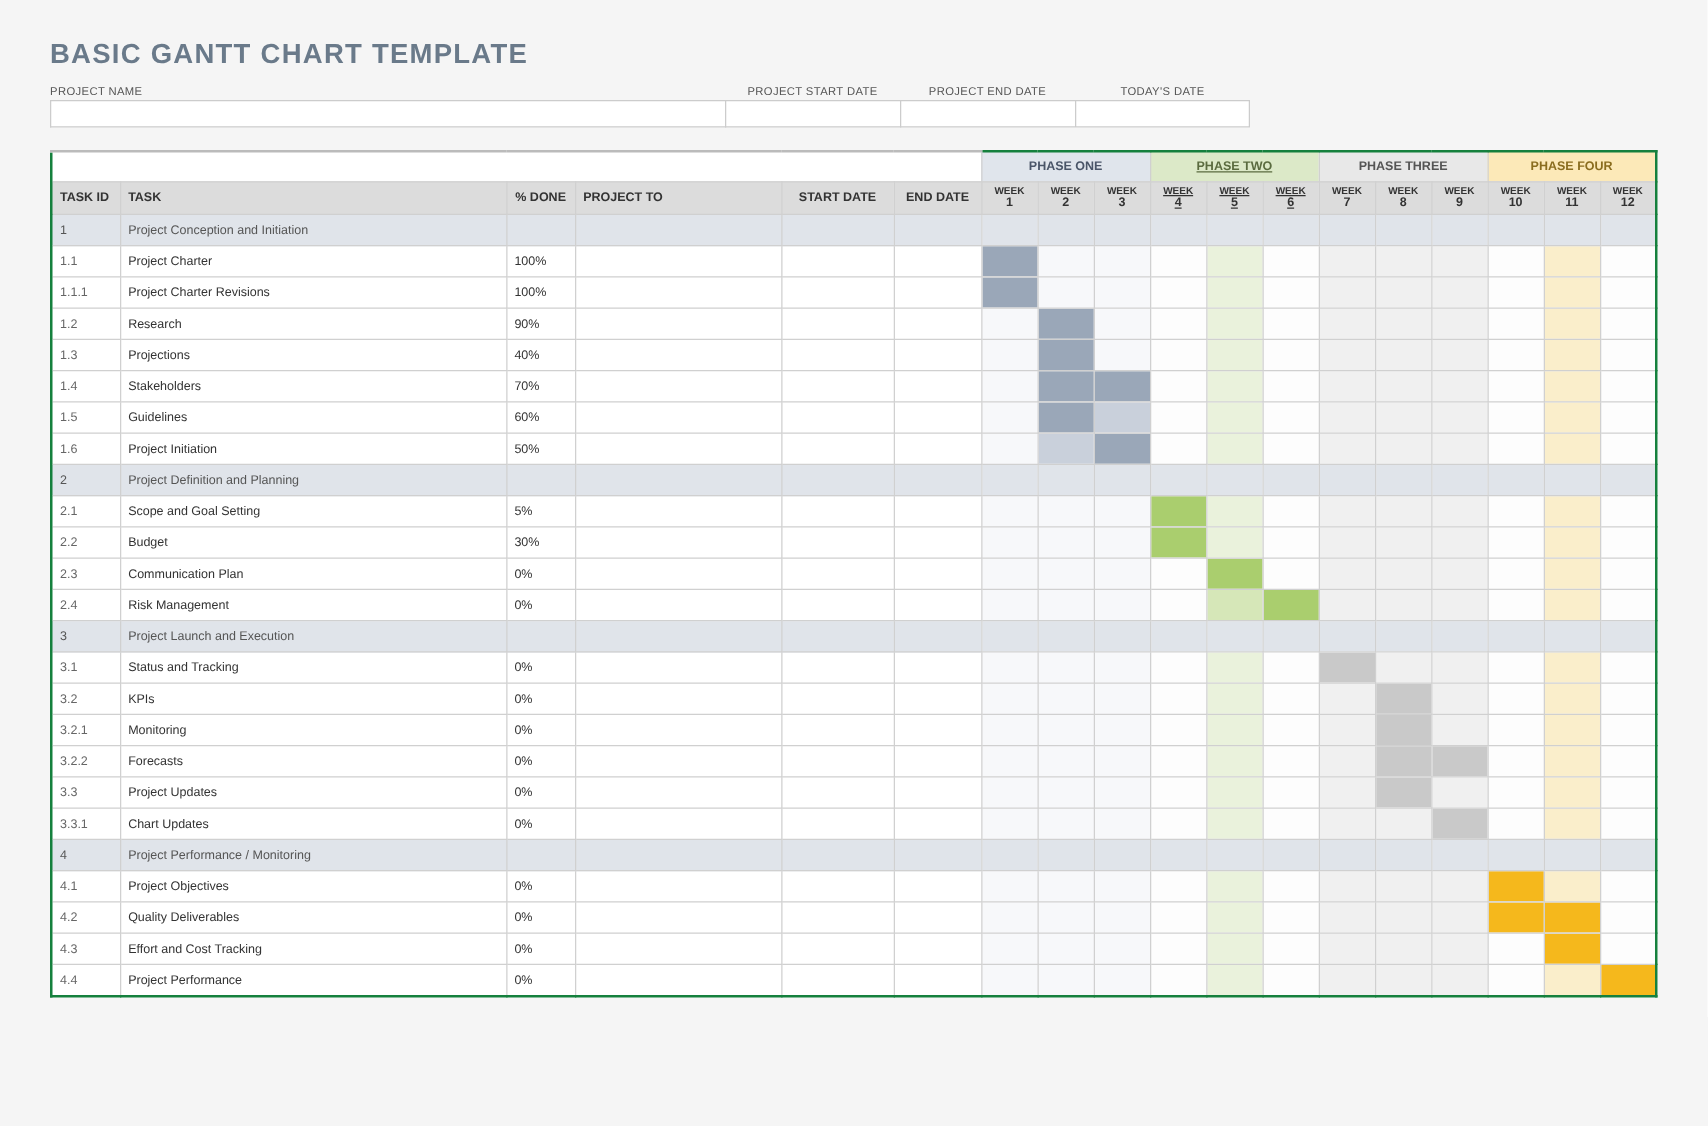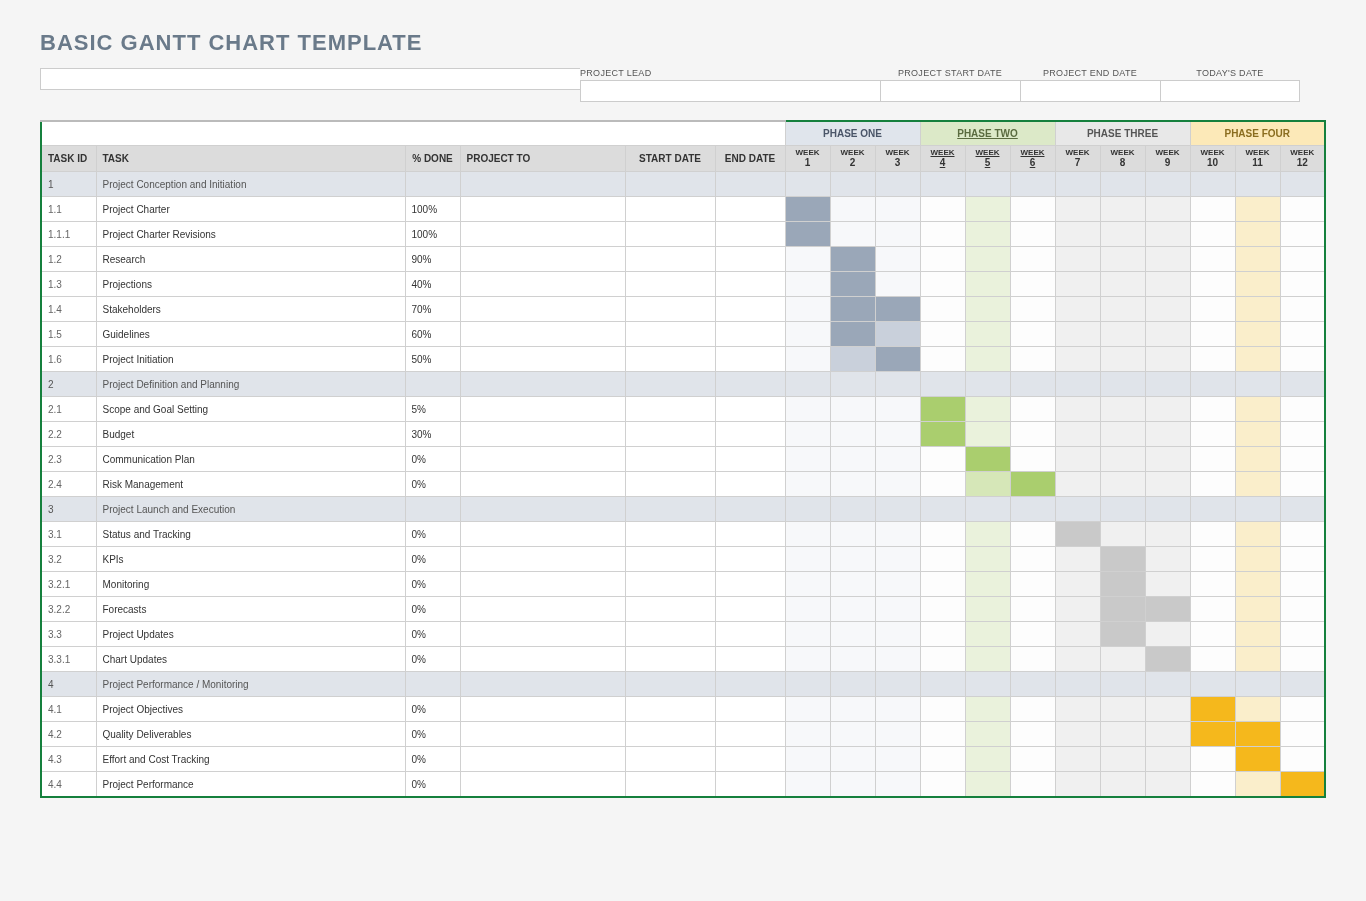--- a/index.html
+++ b/index.html
@@ -99,24 +99,21 @@
   .bar-gray { background:#c9c9c9 !important; }
   .bar-orange { background:#f5b81c !important; }
 </style>
 </head>
 <body>
 
 <div class="title">BASIC GANTT CHART TEMPLATE</div>
 
 <div class="meta-row">
   <div class="meta-field name">
-    <input class="meta-input" value="" style="">
-  </div>
-  <div class="meta-field lead">
-    <span class="meta-label">PROJECT LEAD</span>
+    <span class="meta-label">PROJECT NAME</span>
     <input class="meta-input" value="" style="">
   </div>
   <div class="meta-field date">
     <span class="meta-label">PROJECT START DATE</span>
     <input class="meta-input" value="" style="">
   </div>
   <div class="meta-field date">
     <span class="meta-label">PROJECT END DATE</span>
     <input class="meta-input" value="" style="">
   </div>

